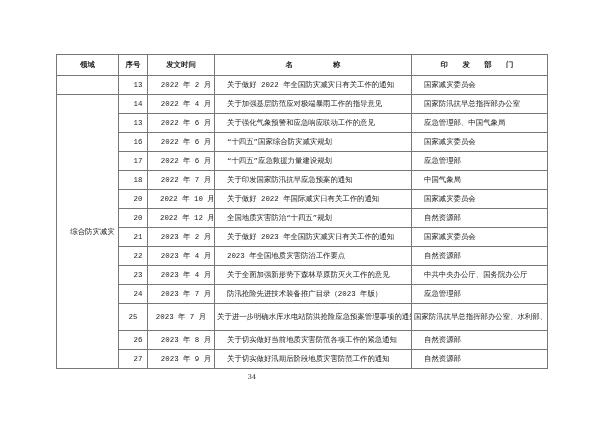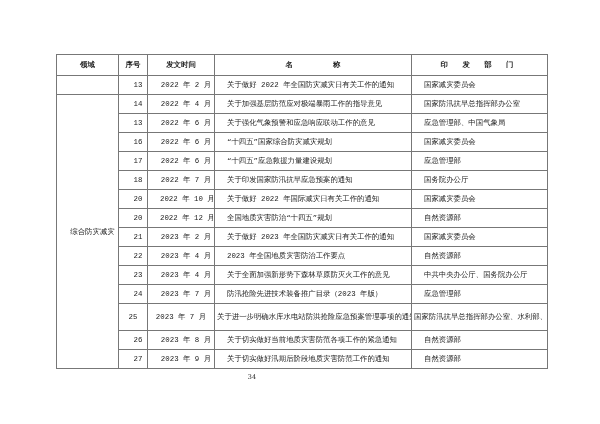--- a/index.html
+++ b/index.html
@@ -95,21 +95,21 @@
     <tr class="row">
       <td class="num">17</td>
       <td class="date">2022 年 6 月</td>
       <td class="title">“十四五”应急救援力量建设规划</td>
       <td class="dept">应急管理部</td>
     </tr>
     <tr class="row">
       <td class="num">18</td>
       <td class="date">2022 年 7 月</td>
       <td class="title">关于印发国家防汛抗旱应急预案的通知</td>
-      <td class="dept">国务院办公厅</td>
+      <td class="dept">中国气象局</td>
     </tr>
     <tr class="row">
       <td class="num">20</td>
       <td class="date">2022 年 10 月</td>
       <td class="title">关于做好 2022 年国际减灾日有关工作的通知</td>
       <td class="dept">国家减灾委员会</td>
     </tr>
     <tr class="row">
       <td class="num">20</td>
       <td class="date">2022 年 12 月</td>

